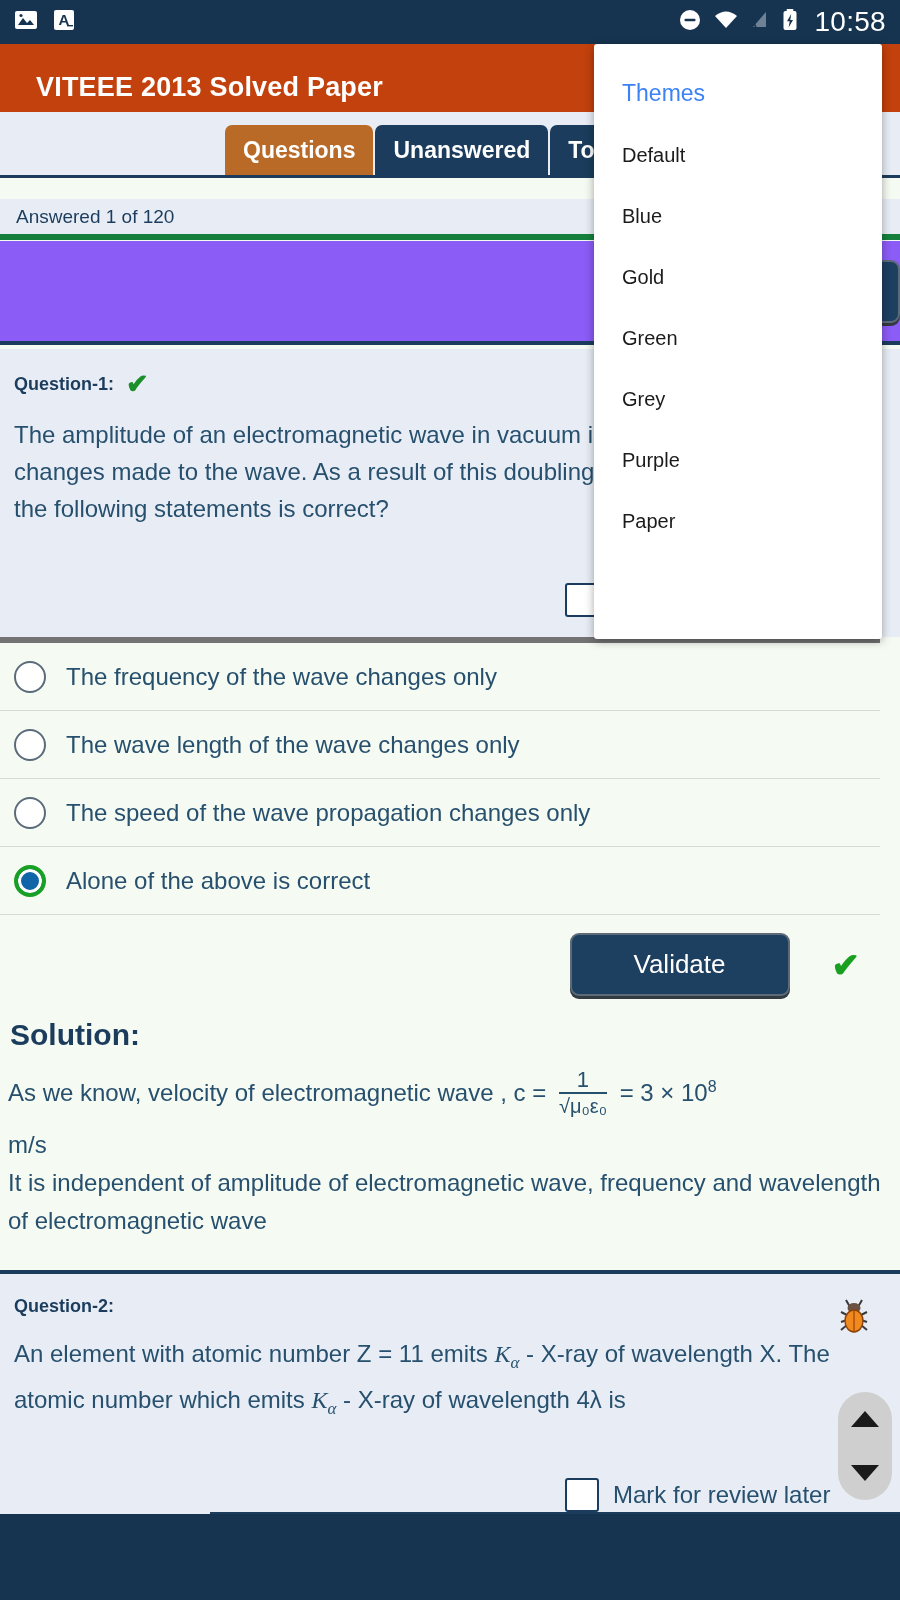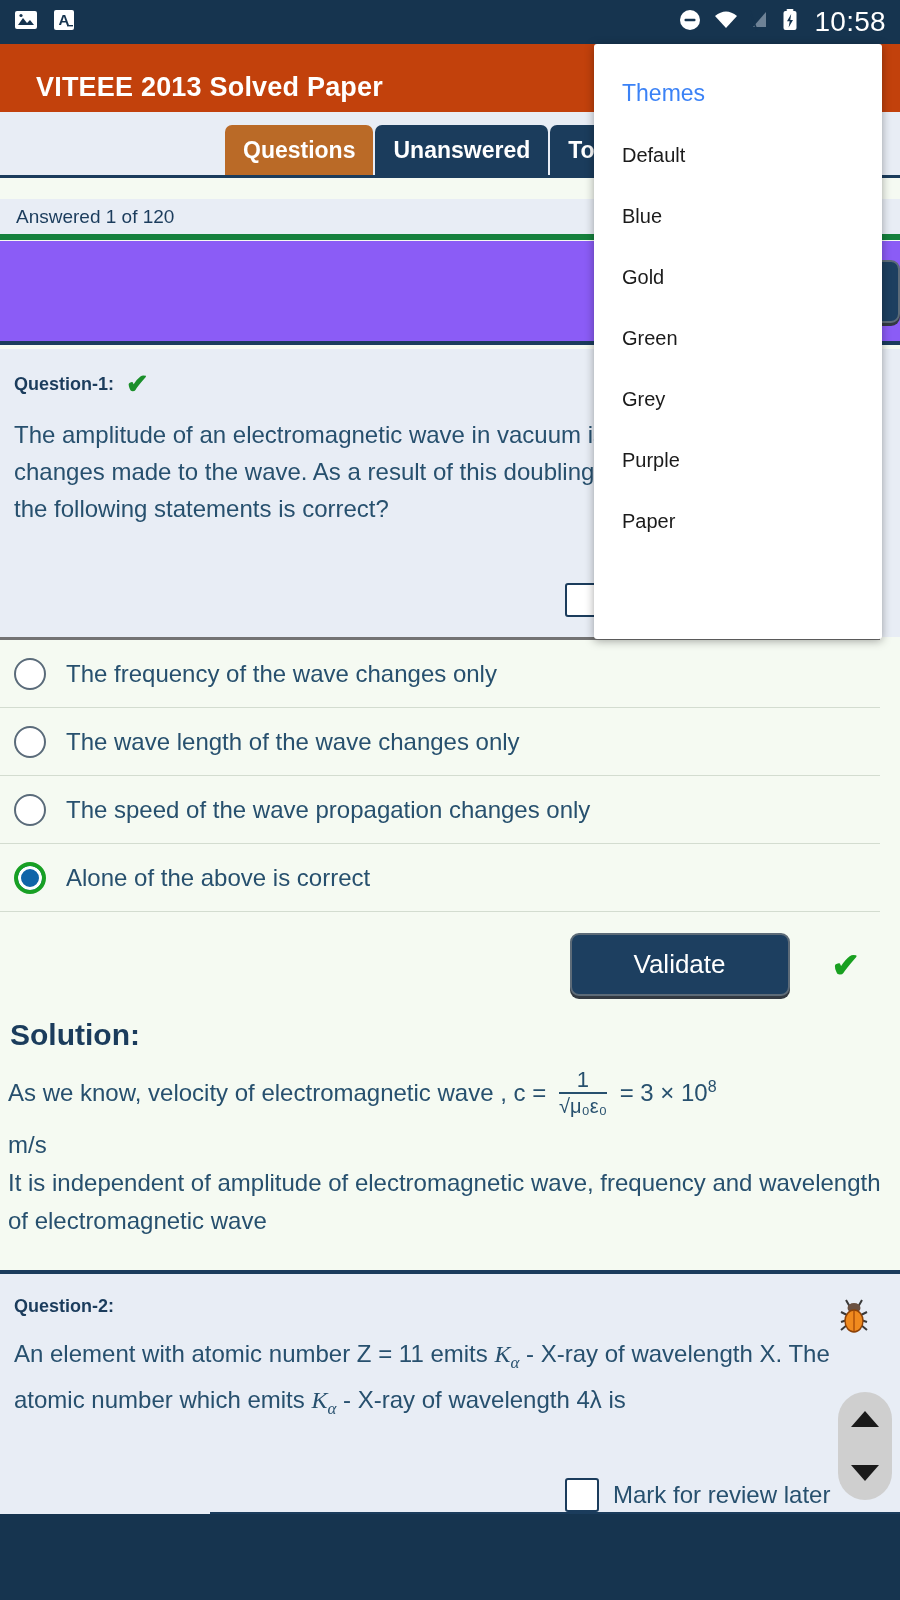--- a/index.html
+++ b/index.html
@@ -122,21 +122,21 @@
   }
   .mark-label {
     color: #27506e; font-size: 24px; margin-left: 14px; white-space: nowrap;
   }
   #mark1 { left: 565px; top: 583px; }
 
   
   .options {
     position: absolute; top: 637px; left: 0; width: 880px;
     background: #f5faf2;
-    border-top: 3px solid #737373;
+    border-top: 6px solid #737373;
   }
   .option {
     display: flex; align-items: center;
     height: 68px;
     border-bottom: 1px solid #d3dcd0;
     padding-left: 14px;
   }
   .radio {
     width: 32px; height: 32px; border-radius: 50%;
     border: 2px solid #5a6b7a; background: #ffffff; flex: none;

